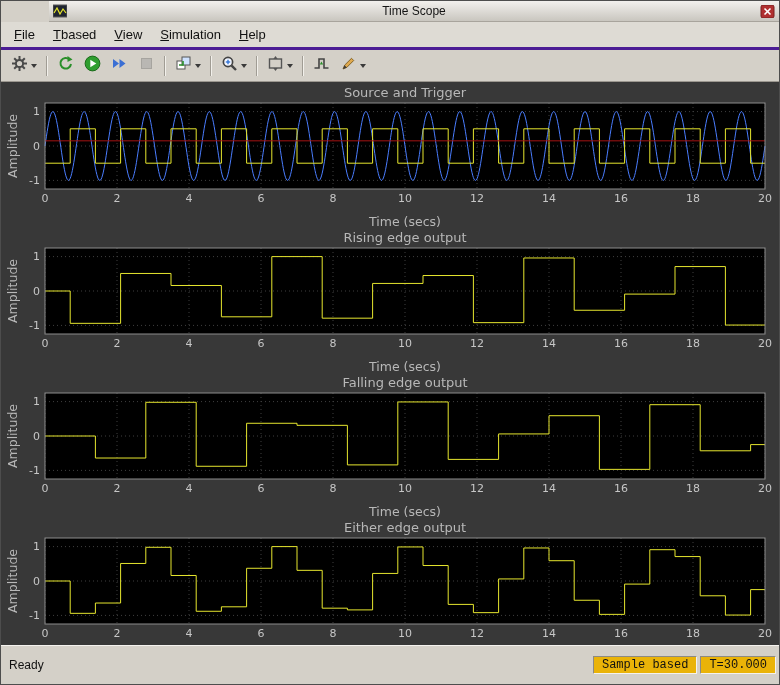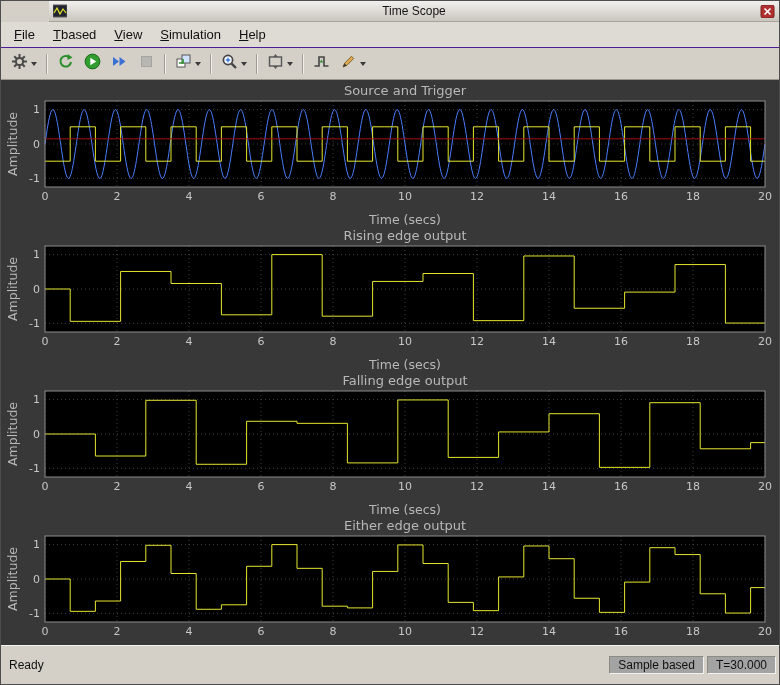--- a/index.html
+++ b/index.html
@@ -5,36 +5,36 @@
   html,body{margin:0;padding:0;}
   body{width:780px;height:685px;background:#8a8a8a;font-family:"Liberation Sans",sans-serif;}
   .window{width:780px;height:685px;box-sizing:border-box;border:1px solid #4d4d4d;
           display:flex;flex-direction:column;background:#d4d0c8;}
   .titlebar{flex:0 0 20px;height:20px;display:flex;align-items:center;position:relative;
             background:linear-gradient(#f2f0ed,#c9c6bf);border-bottom:1px solid #a8a49c;margin-left:48px;}
   .titlebar .title{position:absolute;left:0;right:0;text-align:center;font-size:12px;color:#141414;}
   .win-icon{margin-left:4px;z-index:1;display:flex;}
   .close{margin-left:auto;margin-right:4px;z-index:1;display:flex;cursor:pointer;}
   .menubar{flex:0 0 25px;height:25px;display:flex;align-items:center;background:#dedbd4;
-           border-bottom:1px solid #4c1d95;padding-left:4px;font-size:13px;color:#111;}
+           border-bottom:3px solid #4c1d95;padding-left:4px;font-size:13px;color:#111;}
   .menu-item{padding:3px 9px;cursor:default;}
   .mn{text-decoration:underline;}
   .toolbar{flex:0 0 31px;height:31px;display:flex;align-items:center;background:#d4d0c8;
            padding:0 5px;border-bottom:1px solid #9b978f;}
   .tbtn{display:flex;align-items:center;gap:2px;padding:3px 4px;border:1px solid transparent;border-radius:2px;}
   .tbtn.disabled{opacity:.45;}
   .caret{width:0;height:0;border-left:3.5px solid transparent;border-right:3.5px solid transparent;
          border-top:4px solid #3a3a3a;margin-left:1px;}
   .tsep{width:1px;height:20px;background:#a09c94;border-right:1px solid #f2f0eb;margin:0 4px;}
   .scope{flex:1;background:#383838;padding:3px 0 0 4px;overflow:hidden;}
   .chart svg{display:block;}
   .statusbar{flex:0 0 22px;height:22px;display:flex;align-items:center;background:#d4d0c8;
              border-top:1px solid #f4f2ee;font-size:12px;color:#111;padding:8px 3px;gap:3px;}
   .status-left{flex:1;padding:2px 5px;}
-  .scell{border:1px solid;border-color:#8d8a83 #f4f2ee #f4f2ee #8d8a83;padding:1px 8px;background:#a3a3a3;white-space:nowrap;}
+  .scell{border:1px solid;border-color:#8d8a83 #f4f2ee #f4f2ee #8d8a83;padding:1px 8px;background:#eab308;white-space:nowrap;font-family:Liberation Mono, monospace;}
 </style>
 </head>
 <body>
 
 <div class="window">
 
   <div class="titlebar">
     <span class="win-icon">
       <svg width="14" height="14">
           <rect x="0" y="1" width="14" height="12" fill="#1f2430" stroke="#5a5a5a"></rect>

